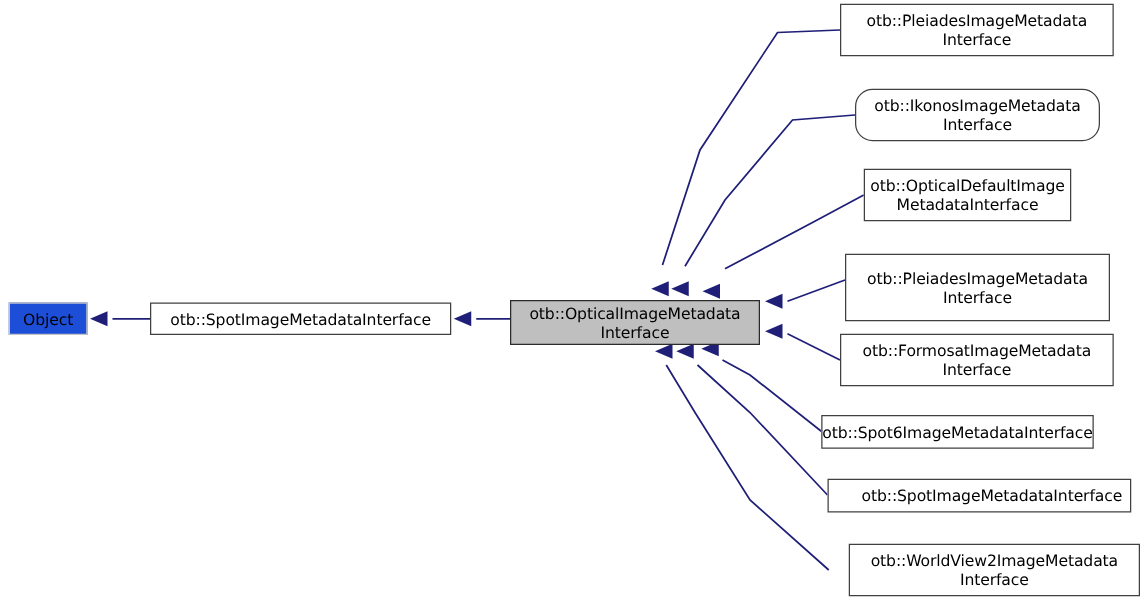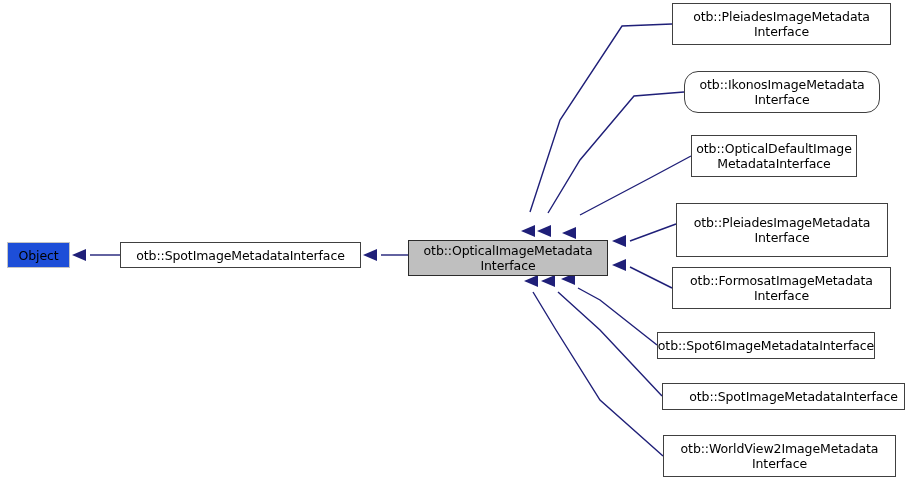--- a/index.html
+++ b/index.html
@@ -89,16 +89,16 @@
       <div class="node" style="left: 684px; top: 71px; width: 196px; height: 42px; border-radius: 14px;"><span class="node-label">otb::IkonosImageMetadata
 Interface</span></div>
       <div class="node" style="left: 691px; top: 135px; width: 166px; height: 42px;"><span class="node-label">otb::OpticalDefaultImage
 MetadataInterface</span></div>
       <div class="node" style="left: 676px; top: 203px; width: 212px; height: 54px;"><span class="node-label">otb::PleiadesImageMetadata
 Interface</span></div>
       <div class="node" style="left: 672px; top: 267px; width: 219px; height: 42px;"><span class="node-label">otb::FormosatImageMetadata
 Interface</span></div>
       <div class="node" style="left: 657px; top: 332px; width: 218px; height: 27px;"><span class="node-label">otb::Spot6ImageMetadataInterface</span></div>
       <div class="node" style="left: 662px; top: 383px; width: 243px; height: 27px; padding-left: 20px;"><span class="node-label">otb::SpotImageMetadataInterface</span></div>
-      <div class="node" style="left: 663px; top: 435px; width: 233px; height: 42px;"><span class="node-label">otb::WorldView2ImageMetadata
+      <div class="node" style="left: 679px; top: 435px; width: 233px; height: 42px;"><span class="node-label">otb::WorldView2ImageMetadata
 Interface</span></div>
     </div>
 </div>
 
 </body></html>

